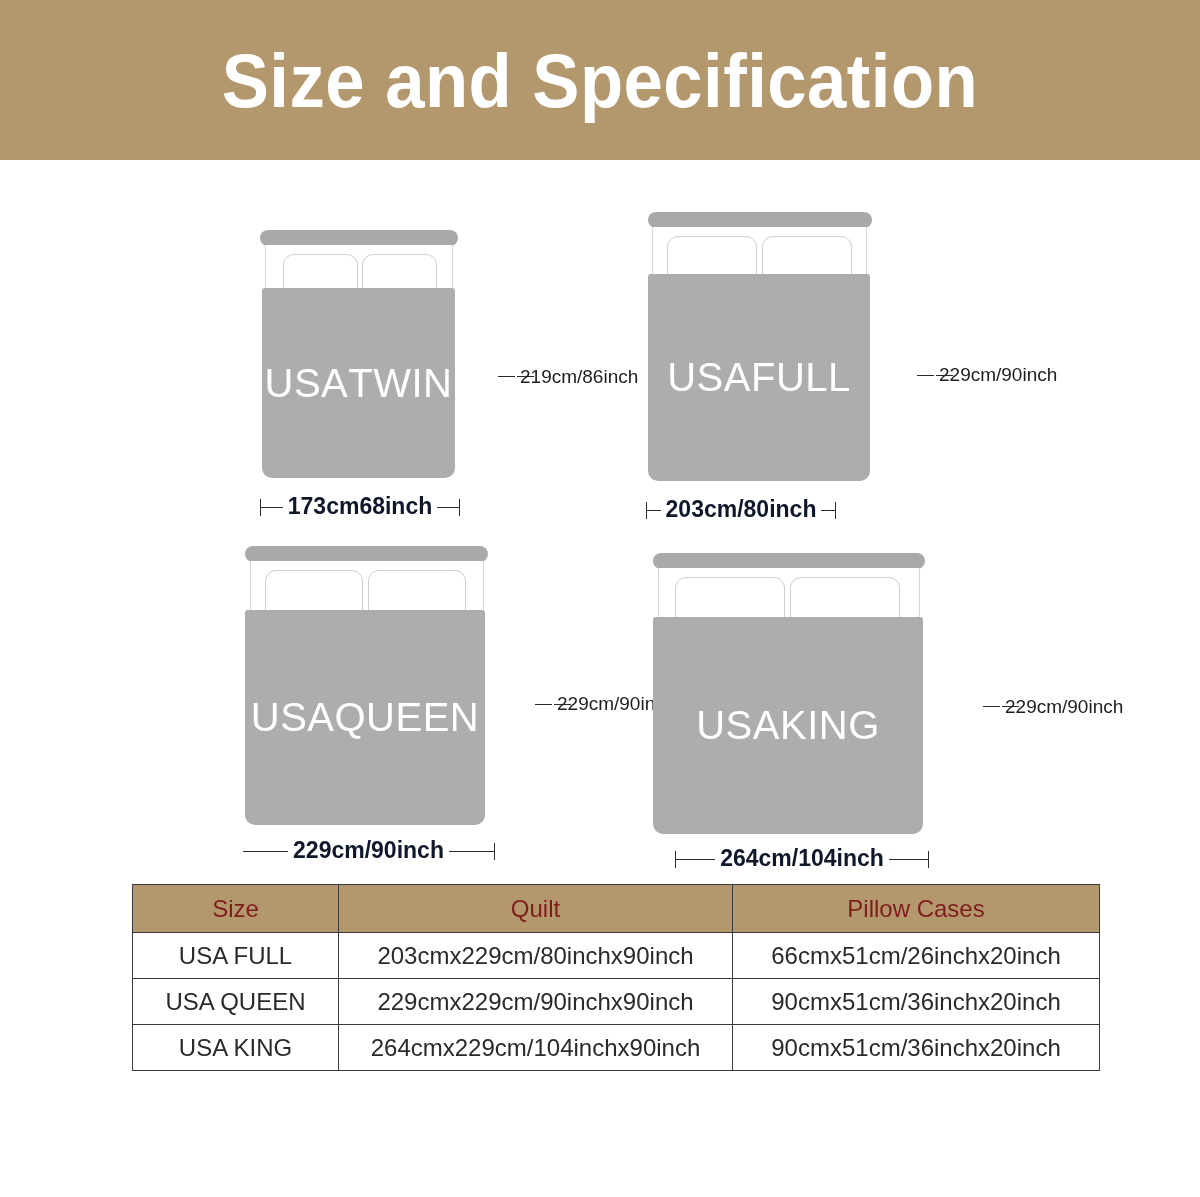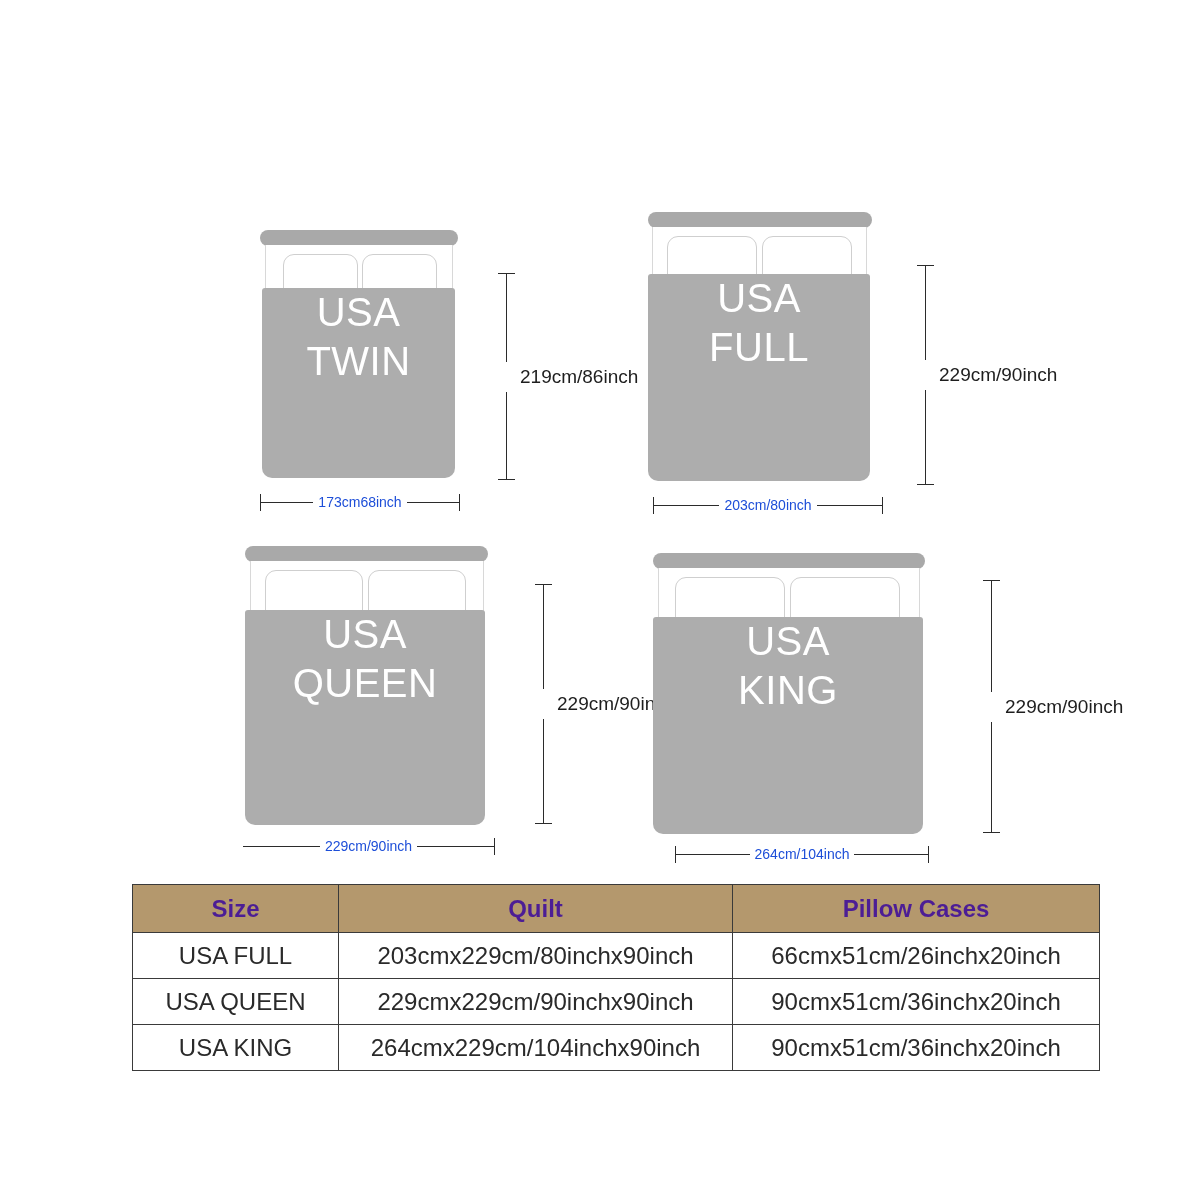--- a/index.html
+++ b/index.html
@@ -71,39 +71,40 @@
     background: #ffffff;
     border: 1.6px solid #cfcfcf;
     border-radius: 11px 11px 2px 2px;
   }
   
   .quilt {
     position: absolute;
     background: #adadad;
     border-radius: 3px 3px 10px 10px;
     display: flex;
-    flex-direction: column;
+    flex-direction: row;
     align-items: center;
+    justify-content: center;
     color: #ffffff;
   }
   .quilt-label-line {
     font-family: "Liberation Sans", sans-serif;
     font-size: 40px;
     font-weight: 400;
     line-height: 1.22;
     color: #ffffff;
     white-space: nowrap;
     letter-spacing: 0.5px;
   }
 
   
   .dim-v {
     position: absolute;
     display: flex;
-    flex-direction: column;
+    flex-direction: row;
     align-items: center;
   }
   .dim-v .cap {
     width: 17px;
     height: 0;
     border-top: 1.6px solid #2b2b2b;
     flex: 0 0 auto;
   }
   .dim-v .stem {
     width: 0;
@@ -137,27 +138,28 @@
     border-left: 1.6px solid #2b2b2b;
     flex: 0 0 auto;
   }
   .dim-h .cap.hidden { border-left: none; }
   .dim-h .rule {
     height: 0;
     border-top: 1.3px solid #2b2b2b;
     flex: 1 1 auto;
   }
   .dim-h .hlabel {
-    font-size: 14px;
-    color: #1d4ed8;
+    font-size: 23px;
+    color: #0f172a;
     white-space: nowrap;
     padding: 0 5px;
     flex: 0 0 auto;
     font-family: "Liberation Sans", sans-serif;
     transform: translateY(-1px);
+    font-weight: bold;
   }
 
   
   .spec-table {
     position: absolute;
     left: 132px;
     top: 884px;
     width: 955px;
     border-collapse: collapse;
     table-layout: fixed;
@@ -169,33 +171,36 @@
     font-size: 24px;
     color: #2a2a2a;
     font-weight: 400;
     height: 46px;
     padding: 0 2px;
     white-space: nowrap;
     overflow: hidden;
   }
   .spec-table thead th {
     background: #b4986d;
-    color: #4c1d95;
-    font-weight: 700;
+    color: #7f1d1d;
+    font-weight: 400;
     height: 48px;
   }
   .col-size  { width: 206px; }
   .col-quilt { width: 394px; }
   .col-pillow{ width: 367px; }
 </style>
 </head>
 <body>
 
 <div id="page">
 
+  <div class="header-banner">
+    <div class="header-title">Size and Specification</div>
+  </div>
 
   <div class="bed-block" style="left:258px; top:230px; width:330px; height:290px;">
 
     <div class="bed-figure" style="width:204px; height:260px;">
       <div class="headboard" style="left:2px; top:0px; width:198px; height:16px;"></div>
       <div class="sheet" style="left:7px; top:15px; width:188px; height:46px;"></div>
       <div class="pillow" style="left:25px; top:24px; width:75px; height:40px;"></div>
       <div class="pillow" style="left:104px; top:24px; width:75px; height:40px;"></div>
       <div class="quilt" style="left:4px; top:58px; width:193px; height:190px;">
         <div class="quilt-label-line">USA</div>
@@ -236,21 +241,21 @@
 
     <div class="dim-v" style="left:272px; top:53px; height:220px;">
       <div class="cap"></div>
       <div class="stem upper"></div>
       <div class="gap"></div>
       <div class="stem lower"></div>
       <div class="cap"></div>
       <div class="vlabel">229cm/90inch</div>
     </div>
 
-    <div class="dim-h" style="left:1px; top:285px; width:230px;margin-left:7px;">
+    <div class="dim-h" style="left:1px; top:285px; width:190px;">
       <div class="cap"></div>
       <div class="rule"></div>
       <div class="hlabel">203cm/80inch</div>
       <div class="rule"></div>
       <div class="cap"></div>
     </div>
   </div>
 
   <div class="bed-block" style="left:243px; top:546px; width:400px; height:300px;">
 

